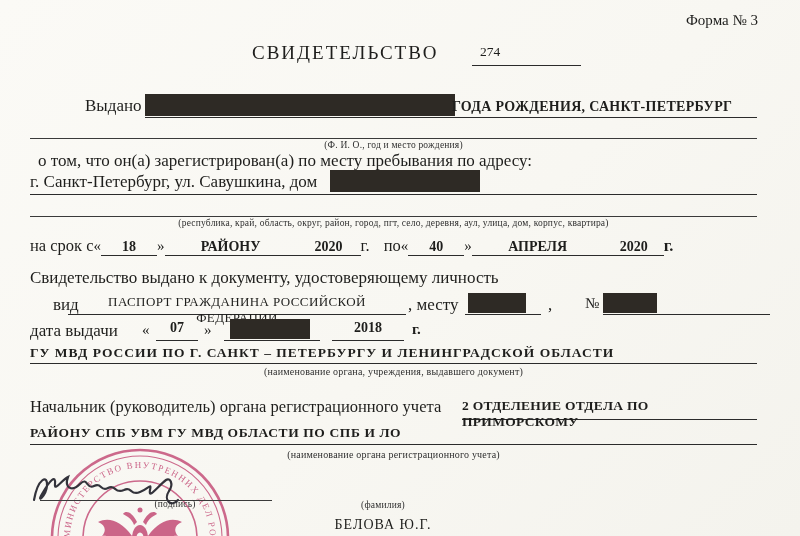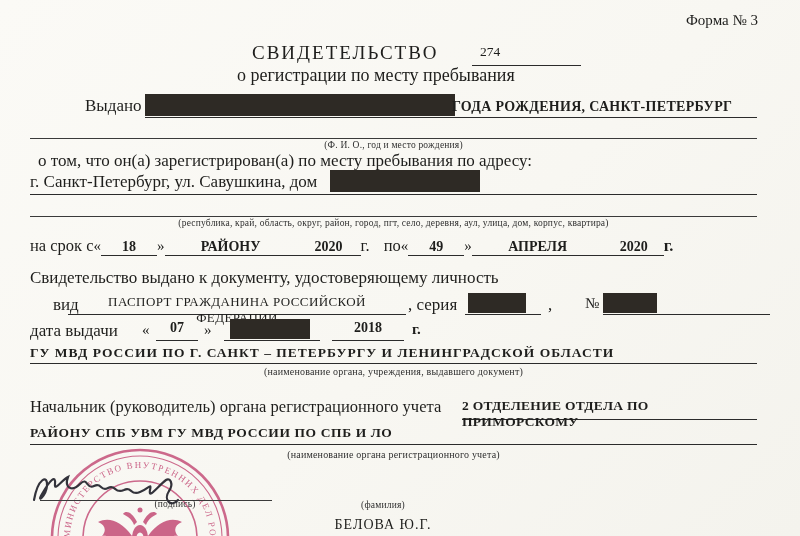--- a/index.html
+++ b/index.html
@@ -21,21 +21,20 @@
 </style>
 </head>
 <body>
 
 <div id="page">
 
   <div class="abs" style="left:600px;top:12px;width:158px;text-align:right;font-size:15px;">Форма № 3</div>
 
   <div class="abs" style="left:252px;top:42px;font-size:19px;letter-spacing:2px;">СВИДЕТЕЛЬСТВО</div>
   <div class="abs ul" style="left:472px;top:44px;width:101px;height:21px;font-size:13.5px;padding-left:8px;">274</div>
-  <div class="abs" style="left:237px;top:65px;font-size:18px;">о регистрации по месту пребывания</div>
 
   <div class="abs t17" style="left:85px;top:96px;">Выдано</div>
   <div class="abs ul" style="left:145px;top:95px;width:612px;height:22px;"></div>
   <div class="bar" style="left:145px;top:94px;width:310px;height:22px;"></div>
   <div class="abs" style="left:452px;top:99px;font-size:14px;font-weight:bold;letter-spacing:.3px;">ГОДА РОЖДЕНИЯ, САНКТ-ПЕТЕРБУРГ</div>
 
   <div class="abs ul-thin" style="left:30px;top:116px;width:727px;height:22px;"></div>
   <div class="abs cap" style="left:30px;top:140px;width:727px;">(Ф. И. О., год и место рождения)</div>
 
   <div class="abs t17" style="left:38px;top:151px;">о том, что он(а) зарегистрирован(а) по месту пребывания по адресу:</div>
@@ -49,32 +48,32 @@
     <span>на срок с</span>
     <span class="q">«</span>
     <span class="ul bcell" style="width:56px;">18</span>
     <span class="q">»</span>
     <span class="ul bcell" style="width:132px;">РАЙОНУ</span>
     <span class="ul bcell" style="width:64px;">2020</span>
     <span>г.</span>
     <span style="width:14px;"></span>
     <span>по</span>
     <span class="q">«</span>
-    <span class="ul bcell" style="width:56px;">49</span>
+    <span class="ul bcell" style="width:56px;">40</span>
     <span class="q">»</span>
     <span class="ul bcell" style="width:132px;">АПРЕЛЯ</span>
     <span class="ul bcell" style="width:60px;">2020</span>
     <span style="font-weight:bold;">г.</span>
   </div>
 
   <div class="abs t17" style="left:30px;top:268px;">Свидетельство выдано к документу, удостоверяющему личность</div>
 
   <div class="abs t17" style="left:30px;top:295px;margin-left:23px;">вид</div>
   <div class="field caps13" style="left:68px;top:294px;width:338px;height:20px;text-align:center;">ПАСПОРТ ГРАЖДАНИНА РОССИЙСКОЙ ФЕДЕРАЦИИ</div>
-  <div class="abs t17" style="left:408px;top:295px;">, серия</div>
+  <div class="abs t17" style="left:408px;top:295px;">, месту</div>
   <div class="field" style="left:465px;top:294px;width:76px;height:20px;">
     <div class="bar" style="left:3px;top:-1px;width:58px;height:20px;"></div>
   </div>
   <div class="abs t17" style="left:548px;top:295px;">,</div>
   <div class="abs" style="left:585px;top:295px;font-size:15px;">№</div>
   <div class="field" style="left:603px;top:294px;width:167px;height:20px;">
     <div class="bar" style="left:0px;top:-1px;width:54px;height:20px;"></div>
   </div>
 
   <div class="abs t17" style="left:30px;top:321px;">дата выдачи</div>
@@ -86,21 +85,21 @@
   </div>
   <div class="field bcell" style="left:332px;top:320px;width:72px;height:20px;">2018</div>
   <div class="abs t17" style="left:412px;top:321px;font-weight:bold;font-size:15px;">г.</div>
 
   <div class="abs" style="left:30px;top:345px;font-size:13.5px;font-weight:600;letter-spacing:1px;">ГУ  МВД  РОССИИ  ПО  Г. САНКТ – ПЕТЕРБУРГУ  И  ЛЕНИНГРАДСКОЙ  ОБЛАСТИ</div>
   <div class="abs ul" style="left:30px;top:346px;width:727px;height:17px;"></div>
   <div class="abs cap" style="left:30px;top:366px;width:727px;font-size:10px;">(наименование органа, учреждения, выдавшего документ)</div>
 
   <div class="abs" style="left:30px;top:397px;font-size:16.5px;">Начальник (руководитель) органа регистрационного учета</div>
   <div class="field" style="left:462px;top:398px;width:295px;height:21px;font-size:13.5px;font-weight:600;letter-spacing:.3px;">2 ОТДЕЛЕНИЕ ОТДЕЛА  ПО ПРИМОРСКОМУ</div>
-  <div class="abs" style="left:30px;top:425px;font-size:13.5px;font-weight:600;letter-spacing:.6px;">РАЙОНУ СПБ УВМ  ГУ  МВД РОССИИ  ПО СПБ  И  ЛО</div>
+  <div class="abs" style="left:30px;top:425px;font-size:13.5px;font-weight:600;letter-spacing:.6px;">РАЙОНУ СПБ УВМ  ГУ  МВД ОБЛАСТИ  ПО СПБ  И  ЛО</div>
   <div class="abs ul" style="left:30px;top:426px;width:727px;height:18px;"></div>
   <div class="abs cap" style="left:30px;top:449px;width:727px;font-size:10px;">(наименование органа регистрационного учета)</div>
 
   <svg class="abs" style="left:25px;top:442px;z-index:1;" width="230" height="200" viewBox="0 0 230 200">
     <g fill="none" stroke-linecap="round" stroke="#c5517a" opacity="0.85">
       <circle cx="115" cy="96" r="88" stroke-width="2.6"></circle>
       <circle cx="115" cy="96" r="82" stroke-width="1.1"></circle>
       <circle cx="115" cy="96" r="57" stroke-width="1.6"></circle>
     </g>
     <defs>

